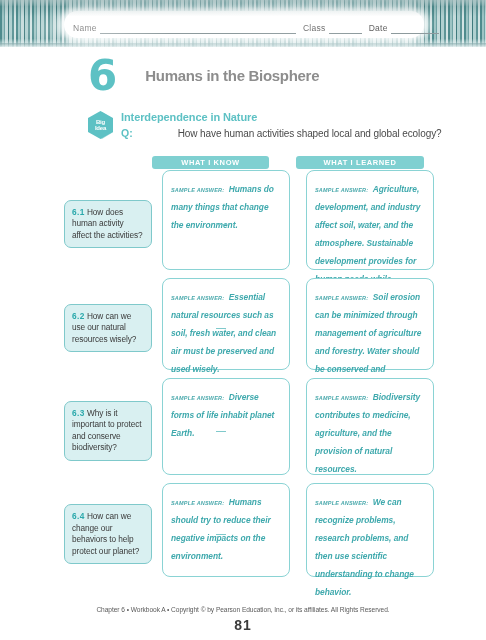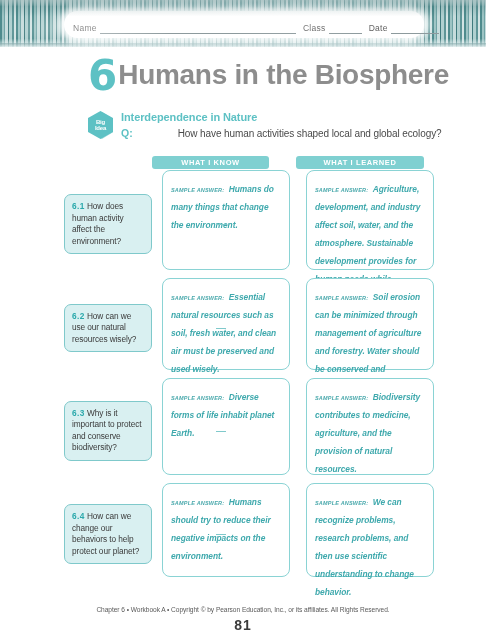--- a/index.html
+++ b/index.html
@@ -98,25 +98,25 @@
   }
   .chapter-num {
     font-family: "DejaVu Sans", sans-serif;
     font-size: 42px;
     font-weight: 700;
     color: #5dc1c4;
     line-height: 42px;
     letter-spacing: -1px;
   }
   .chapter-title {
-    font-size: 28px;
+    font-size: 15px;
     font-weight: 700;
     color: #8d8d8d;
     letter-spacing: -0.3px;
-    margin-left: 2px;
+    margin-left: 29px;
     padding-bottom: 2px;
   }
 
   
   .bigidea {
     position: absolute;
     left: 88px;
     top: 110px;
     display: flex;
     align-items: flex-end;
@@ -361,21 +361,21 @@
     <div class="col-header learned">WHAT I LEARNED</div>
   </div>
 
   <div class="grid">
 
     <div class="row row-1">
       <div class="q-cell">
         <div class="q-box">
           <div class="q-body">
             <span class="q-num">6.1</span>
-            <span>How does human activity affect the environment?</span>
+            <span>How does human activity affect the activities?</span>
           </div>
         </div>
         <div class="connector"></div>
       </div>
       <div class="ans-cell ans-know">
         <span class="sample-label">SAMPLE ANSWER:</span>
         <span class="ans-text">Humans do many things that change the environment.</span>
       </div>
       <div class="ans-cell ans-learned">
         <span class="sample-label">SAMPLE ANSWER:</span>

